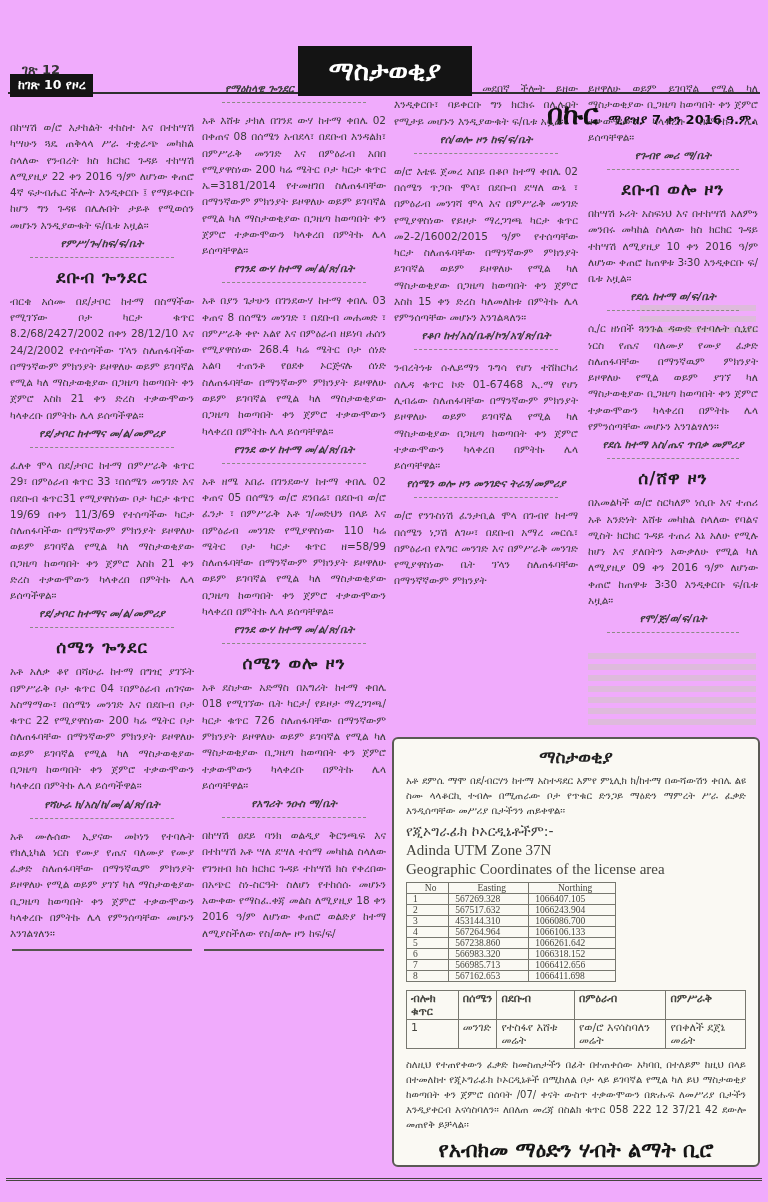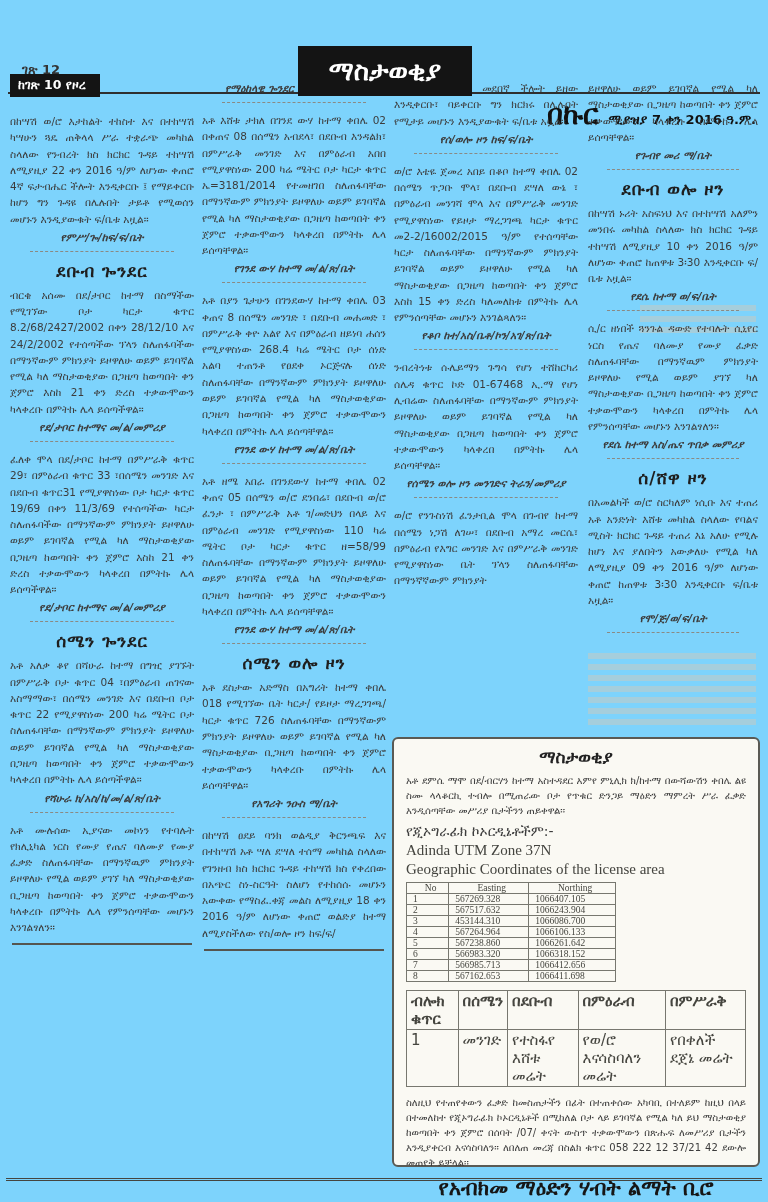--- a/index.html
+++ b/index.html
@@ -1,56 +1,56 @@
 <!DOCTYPE html>
 <html><head>
 <meta charset="utf-8">
 <style>
   html,body{margin:0;padding:0;}
   body{font-family:"DejaVu Sans","Liberation Sans",sans-serif;background:#e9e8e2;}
-  #page{position:relative;width:768px;height:1202px;background:#7dd3fc;margin:0 auto;overflow:hidden;color:#3c3c3c;}
+  #page{position:relative;width:768px;height:1202px;background:#f0abfc;margin:0 auto;overflow:hidden;color:#3c3c3c;}
 
   
   .header-rule{position:absolute;left:8px;right:8px;top:92px;border-top:2px solid #2f2f2f;z-index:1;}
   .page-label{position:absolute;left:22px;top:62px;font-size:13px;font-weight:bold;color:#333;z-index:2;}
   .masthead-box{position:absolute;left:298px;top:46px;width:174px;height:50px;background:#141414;color:#fff;
     display:flex;align-items:center;justify-content:center;font-size:26px;font-weight:bold;z-index:3;}
   .brand-wrap{position:absolute;right:12px;top:50px;display:flex;align-items:baseline;gap:10px;z-index:2;}
   .brand{font-size:28px;font-weight:bold;color:#111;margin-top:48px;}
   .issue-date{font-size:13px;font-weight:bold;color:#111;}
 
   
   .col{position:absolute;z-index:2;}
   #col1{left:10px;top:74px;width:184px;}
   #col2{left:202px;top:80px;width:184px;}
   #col3{left:394px;top:80px;width:184px;height:652px;overflow:hidden;}
   #col4{left:588px;top:80px;width:170px;height:652px;overflow:hidden;}
 
   .cont-label{display:inline-block;background:#141414;color:#fff;font-weight:bold;font-size:12.5px;
-    padding:3px 14px 4px 8px;margin:0 0 16px 0;}
+    padding:3px 7px 4px 8px;margin:0 0 22px 0;}
   .para{font-size:10.5px;line-height:1.55;text-align:justify;margin:0 0 4px 0;color:#3c3c3c;}
   .sig{font-size:10.5px;font-style:italic;font-weight:600;text-align:center;margin:2px 0 2px 0;color:#3c3c3c;}
   .divider{width:78%;margin:7px auto 9px auto;border-top:1px dashed #8a8a84;height:0;}
   .endrule{border-top:2px solid #55554f;margin:8px 2px 0 2px;height:0;}
   .sec-heading{font-size:17px;font-weight:bold;text-align:center;margin:4px 0 6px 0;color:#1e1e1e;letter-spacing:1px;}
 
   
   #notice-box{position:absolute;left:392px;top:737px;width:368px;height:430px;background:#faf9f3;
     border:2px solid #5a5a54;border-radius:6px;padding:6px 12px;box-sizing:border-box;z-index:3;}
   .box-title{font-size:17px;font-weight:bold;text-align:center;margin:2px 0 6px 0;color:#222;}
   .box-para{font-size:10px;line-height:1.5;text-align:justify;margin:0 0 5px 0;color:#3c3c3c;}
   .box-line{font-size:14px;margin:2px 0;color:#3c3c3c;}
   .latin{font-family:Liberation Serif, serif;font-size:15px;color:#44443f;}
   table{border-collapse:collapse;margin:4px 0 8px 0;}
   #coords-table{width:210px;}
   #coords-table th,#coords-table td{border:1px solid #77776f;font-size:9.5px;padding:0px 6px;
     font-family:"Liberation Serif","DejaVu Serif",serif;color:#45453f;text-align:left;}
   #coords-table th{text-align:center;font-weight:normal;padding-left:12px;}
   #borders-table{width:100%;}
-  #borders-table th,#borders-table td{border:1px solid #77776f;font-size:15px;padding:1px 4px;color:#45453f;text-align:left;vertical-align:top;}
+  #borders-table th,#borders-table td{border:1px solid #77776f;font-size:11px;padding:1px 4px;color:#45453f;text-align:left;vertical-align:top;}
   .bureau{font-size:21px;font-weight:bold;text-align:center;margin-top:6px;color:#161616;}
 
   .bottom-rule{position:absolute;left:6px;right:6px;top:1178px;border-top:3px double #45453f;z-index:2;}
 
   
   .ghost{position:absolute;z-index:1;opacity:.5;filter:blur(.7px);
     background:repeating-linear-gradient(to bottom,transparent 0 5px,#cdcabe 5px 11px);}
   #ghost1{left:640px;top:300px;width:116px;height:34px;}
   #ghost2{left:588px;top:648px;width:168px;height:78px;}
 </style>

